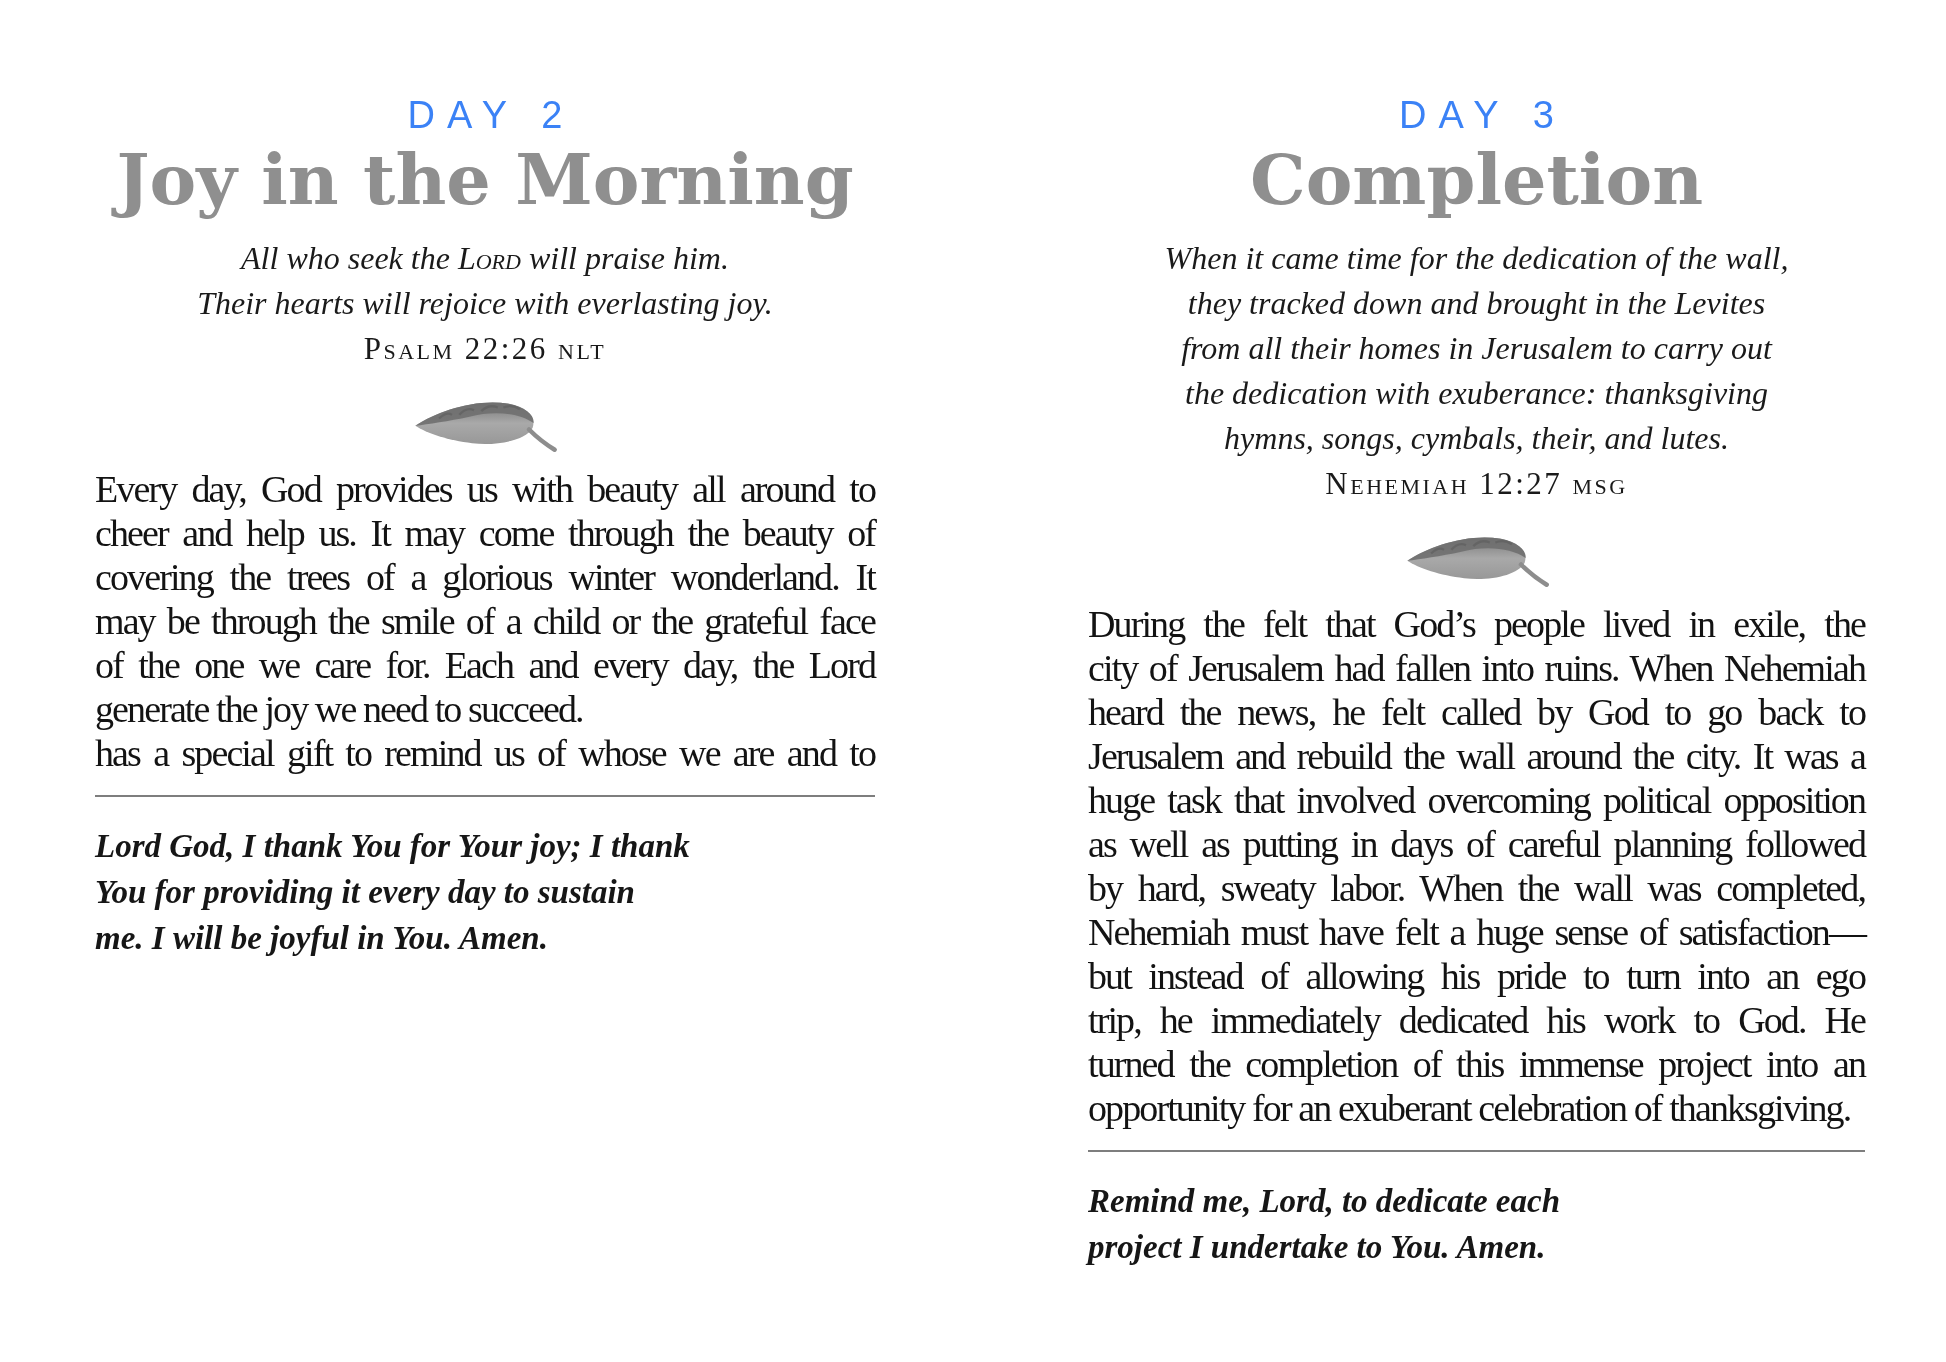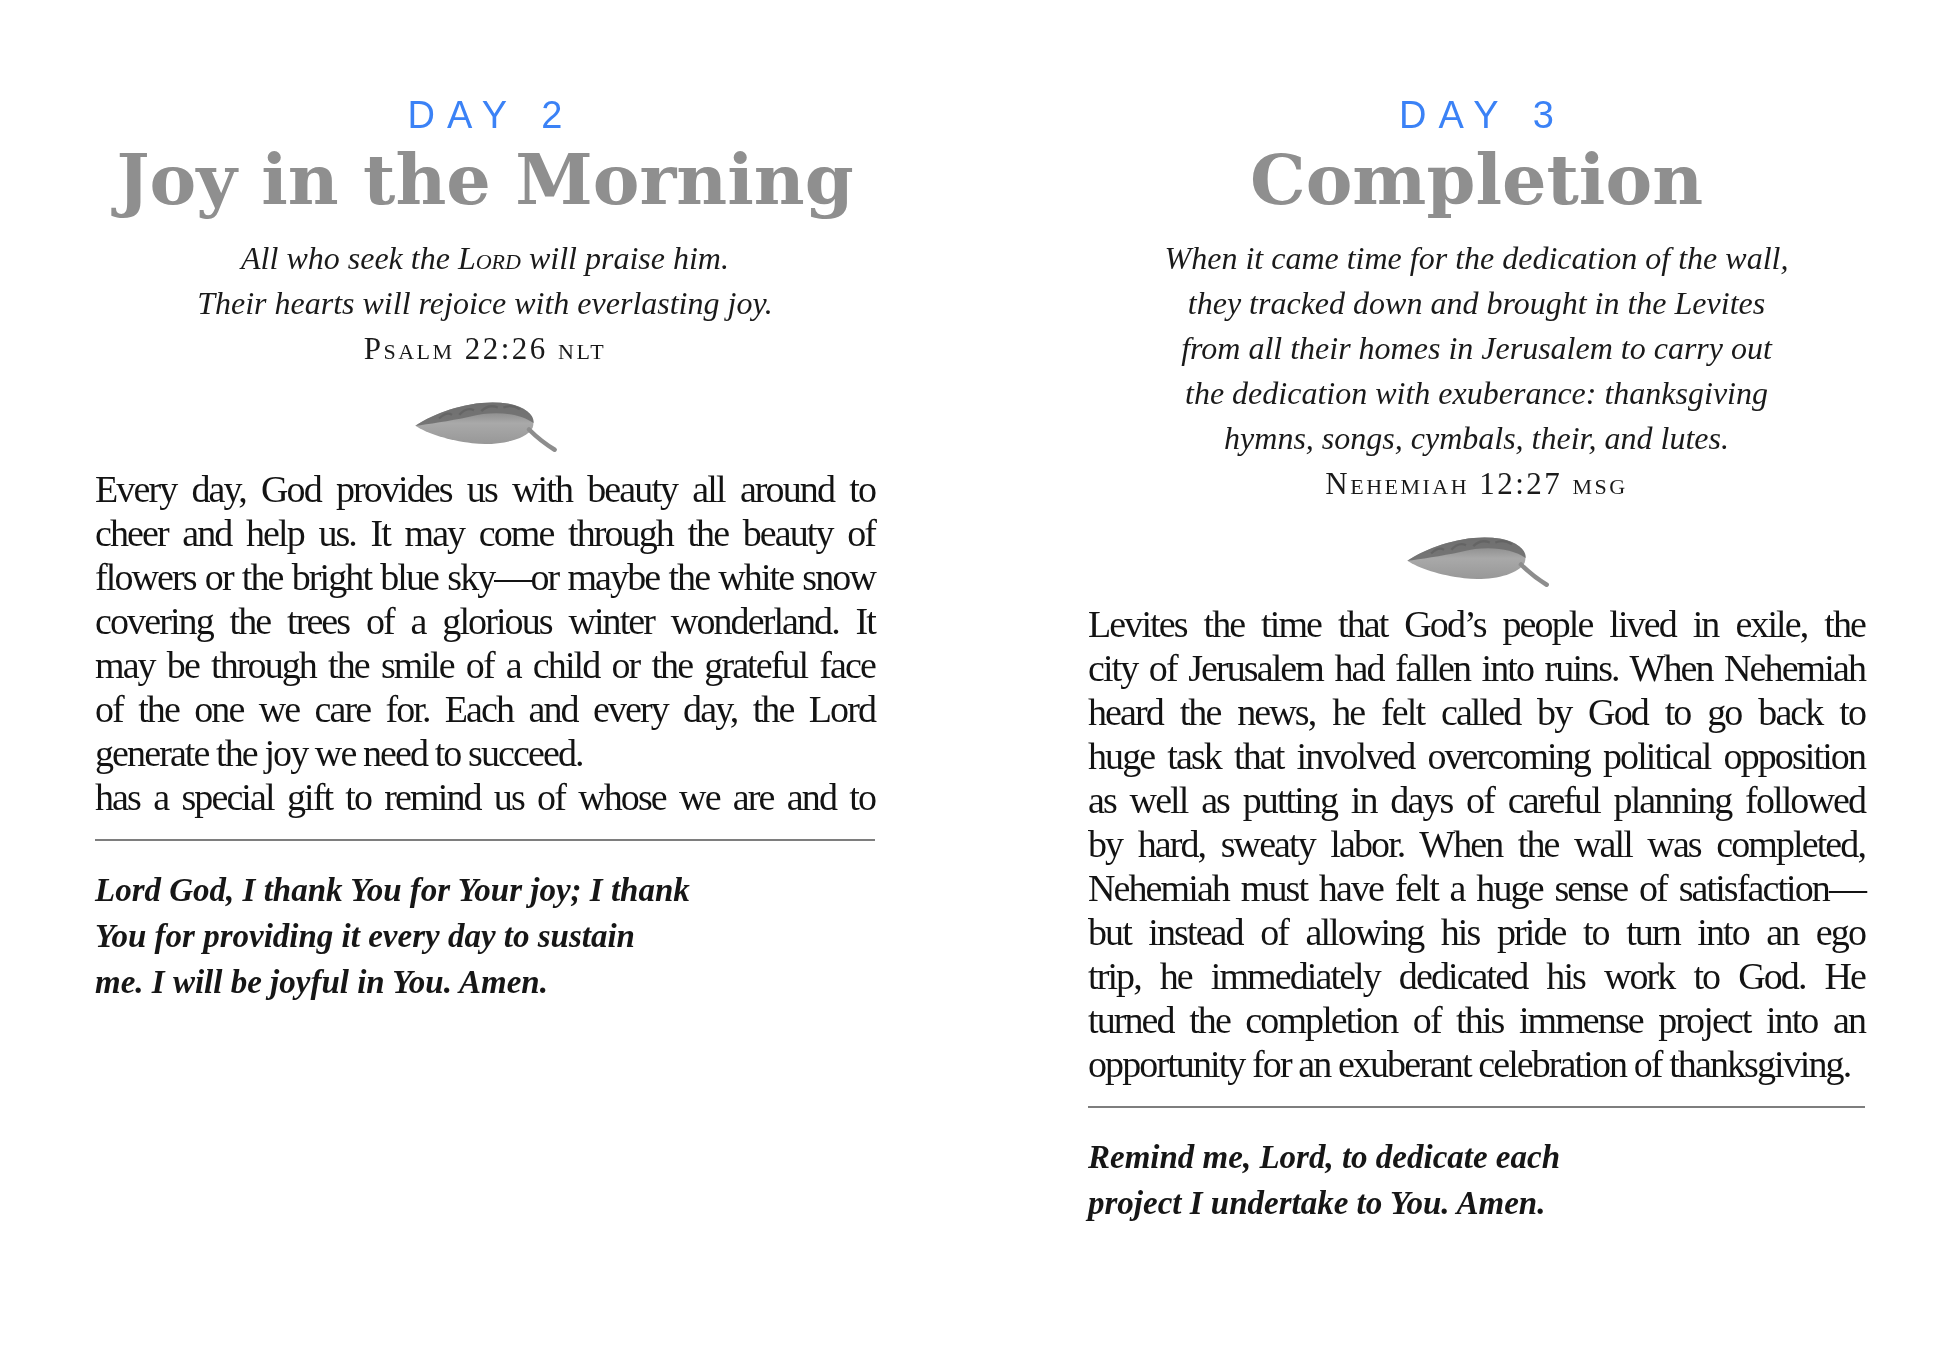--- a/index.html
+++ b/index.html
@@ -104,21 +104,20 @@
       </defs>
       <path d="M4,38 C28,22 70,8 106,14 C126,18 136,28 132,40 C124,54 94,60 66,57 C40,54 16,46 4,38 Z" fill="url(#leafBody1)"></path>
       <path d="M4,38 C28,22 70,8 106,14 C124,18 134,26 133,35 C118,24 90,21 63,28 C40,33 18,36 4,38 Z" fill="#6f6f6f" opacity="0.9"></path>
       <path d="M30,30 Q38,22 44,26 M52,26 Q60,17 68,21 M76,22 Q84,14 94,18 M100,18 Q110,14 118,20" stroke="#5f5f5f" stroke-width="2.5" fill="none" opacity="0.7"></path>
       <path d="M128,42 C136,50 146,58 156,64" stroke="#8d8d8d" stroke-width="5" fill="none" stroke-linecap="round"></path>
     </svg>
   </div>
   <div class="body-text">
       <div class="jline">Every day, God provides us with beauty all around to</div>
       <div class="jline">cheer and help us. It may come through the beauty of</div>
-      <div class="jline">flowers or the bright blue sky—or maybe the white snow</div>
       <div class="jline">covering the trees of a glorious winter wonderland. It</div>
       <div class="jline">may be through the smile of a child or the grateful face</div>
       <div class="jline">of the one we care for. Each and every day, the Lord</div>
       <div class="jline last">generate the joy we need to succeed.</div>
       <div class="jline">has a special gift to remind us of whose we are and to</div>
     </div>
   <hr class="divider">
   <div class="prayer">
       <div class="">Lord God, I thank You for Your joy; I thank</div>
       <div class="">You for providing it every day to sustain</div>
@@ -148,23 +147,24 @@
           <stop offset="1" stop-color="#989898"></stop>
         </linearGradient>
       </defs>
       <path d="M4,38 C28,22 70,8 106,14 C126,18 136,28 132,40 C124,54 94,60 66,57 C40,54 16,46 4,38 Z" fill="url(#leafBody2)"></path>
       <path d="M4,38 C28,22 70,8 106,14 C124,18 134,26 133,35 C118,24 90,21 63,28 C40,33 18,36 4,38 Z" fill="#6f6f6f" opacity="0.9"></path>
       <path d="M30,30 Q38,22 44,26 M52,26 Q60,17 68,21 M76,22 Q84,14 94,18 M100,18 Q110,14 118,20" stroke="#5f5f5f" stroke-width="2.5" fill="none" opacity="0.7"></path>
       <path d="M128,42 C136,50 146,58 156,64" stroke="#8d8d8d" stroke-width="5" fill="none" stroke-linecap="round"></path>
     </svg>
   </div>
   <div class="body-text">
-      <div class="jline">Levites the time that God’s people lived in exile, the</div>
+      <div class="jline">During the felt that God’s people lived in exile, the</div>
       <div class="jline">city of Jerusalem had fallen into ruins. When Nehemiah</div>
       <div class="jline">heard the news, he felt called by God to go back to</div>
+      <div class="jline">Jerusalem and rebuild the wall around the city. It was a</div>
       <div class="jline">huge task that involved overcoming political opposition</div>
       <div class="jline">as well as putting in days of careful planning followed</div>
       <div class="jline">by hard, sweaty labor. When the wall was completed,</div>
       <div class="jline">Nehemiah must have felt a huge sense of satisfaction—</div>
       <div class="jline">but instead of allowing his pride to turn into an ego</div>
       <div class="jline">trip, he immediately dedicated his work to God. He</div>
       <div class="jline">turned the completion of this immense project into an</div>
       <div class="jline last">opportunity for an exuberant celebration of thanksgiving.</div>
     </div>
   <hr class="divider">

